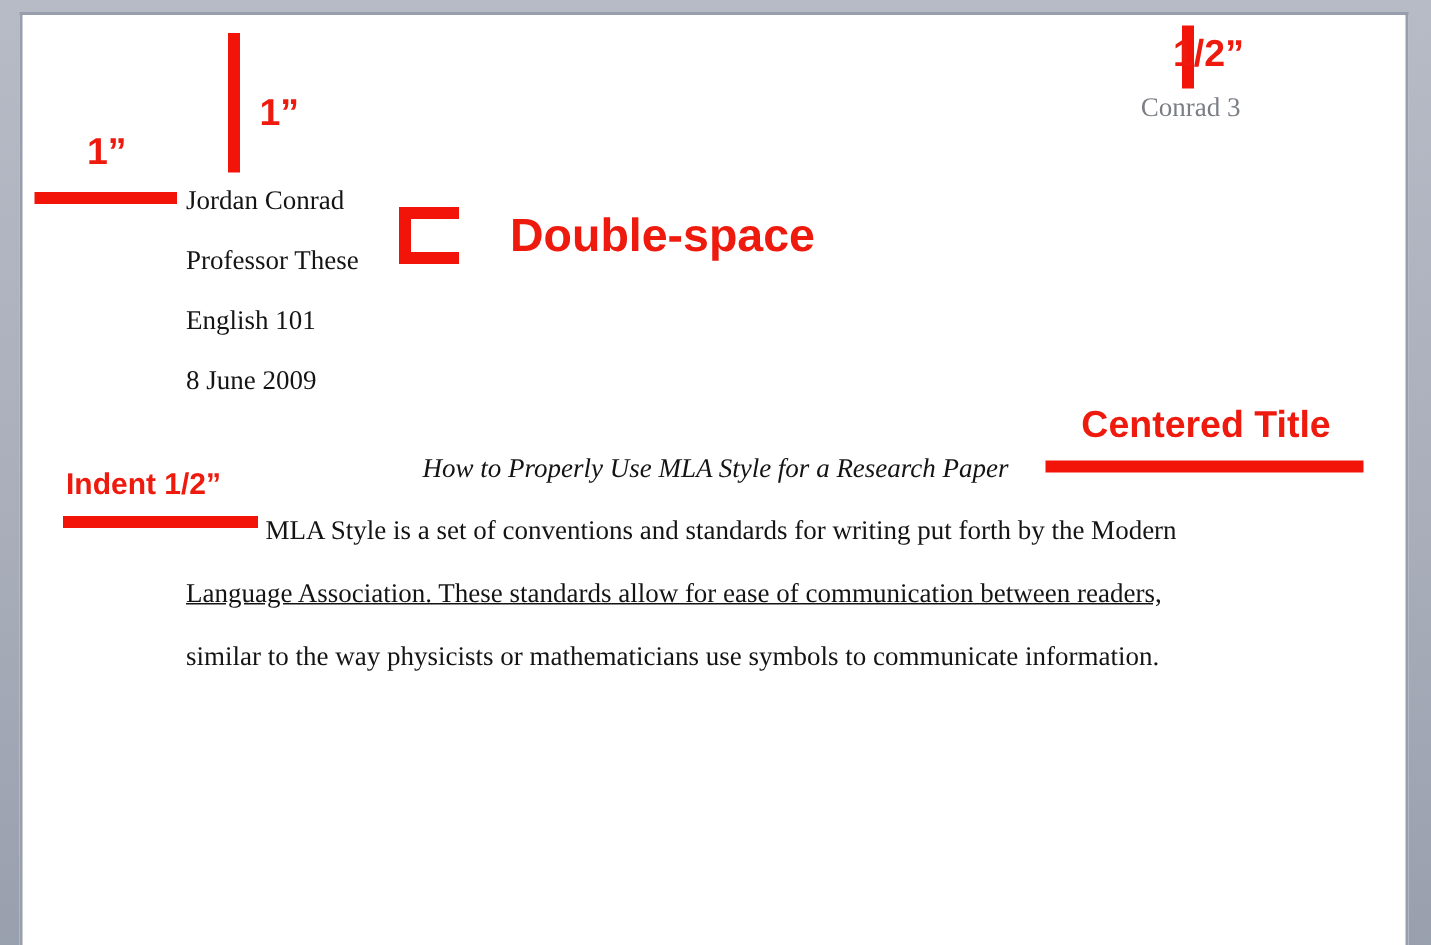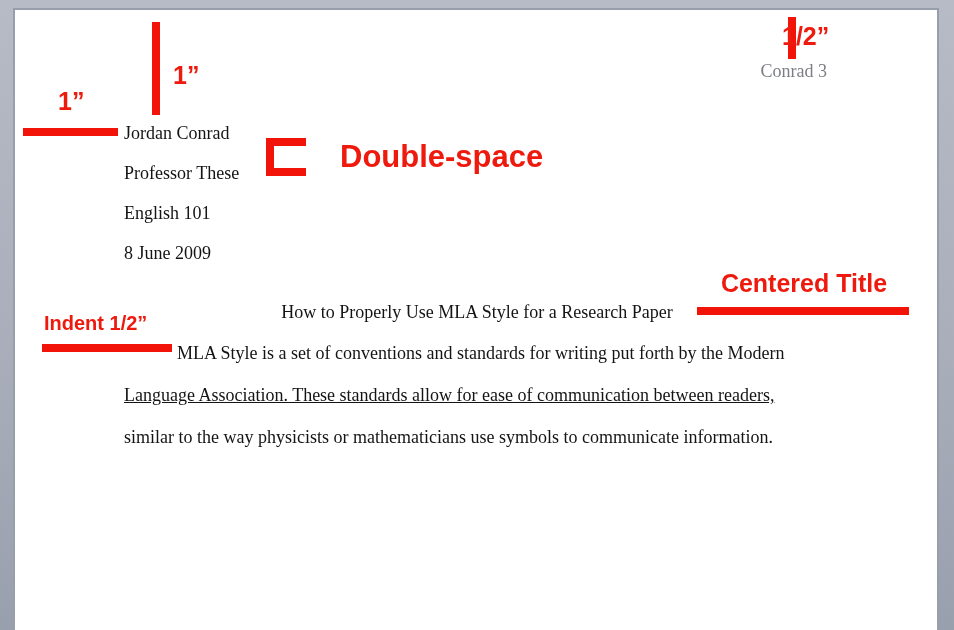--- a/index.html
+++ b/index.html
@@ -56,21 +56,21 @@
   <div class="abs red-label" style="left:58px;top:88px;font-size:25px;">1”</div>
 
   <div class="abs serif" style="left:124px;top:123px;">Jordan Conrad</div>
   <div class="abs serif" style="left:124px;top:163px;">Professor These</div>
   <div class="abs serif" style="left:124px;top:203px;">English 101</div>
   <div class="abs serif" style="left:124px;top:243px;">8 June 2009</div>
 
   <div class="abs bracket" style="left:266px;top:138px;width:40px;height:38px;"></div>
   <div class="abs red-label" style="left:316px;top:141px;font-size:31px;margin-left:24px;">Double-space</div>
 
-  <div class="abs serif center" style="left:124px;top:302px;width:706px;">How to Properly Use MLA Style for a Research Paper</div>
+  <div class="abs serif center" style="left:124px;top:302px;width:706px;font-style:italic;">How to Properly Use MLA Style for a Research Paper</div>
 
   <div class="abs red-label center" style="left:698px;top:270px;width:212px;font-size:25px;">Centered Title</div>
   <div class="abs red-bar" style="left:697px;top:307px;width:212px;height:8px;"></div>
 
   <div class="abs red-label" style="left:44px;top:313px;font-size:20px;">Indent 1/2”</div>
   <div class="abs red-bar" style="left:42px;top:344px;width:130px;height:8px;"></div>
 
   <div class="abs serif" style="left:177px;top:343px;">MLA Style is a set of conventions and standards for writing put forth by the Modern</div>
   <div class="abs serif" style="left:124px;top:385px;text-decoration:underline;">Language Association. These standards allow for ease of communication between readers,</div>
   <div class="abs serif" style="left:124px;top:427px;">similar to the way physicists or mathematicians use symbols to communicate information.</div>

